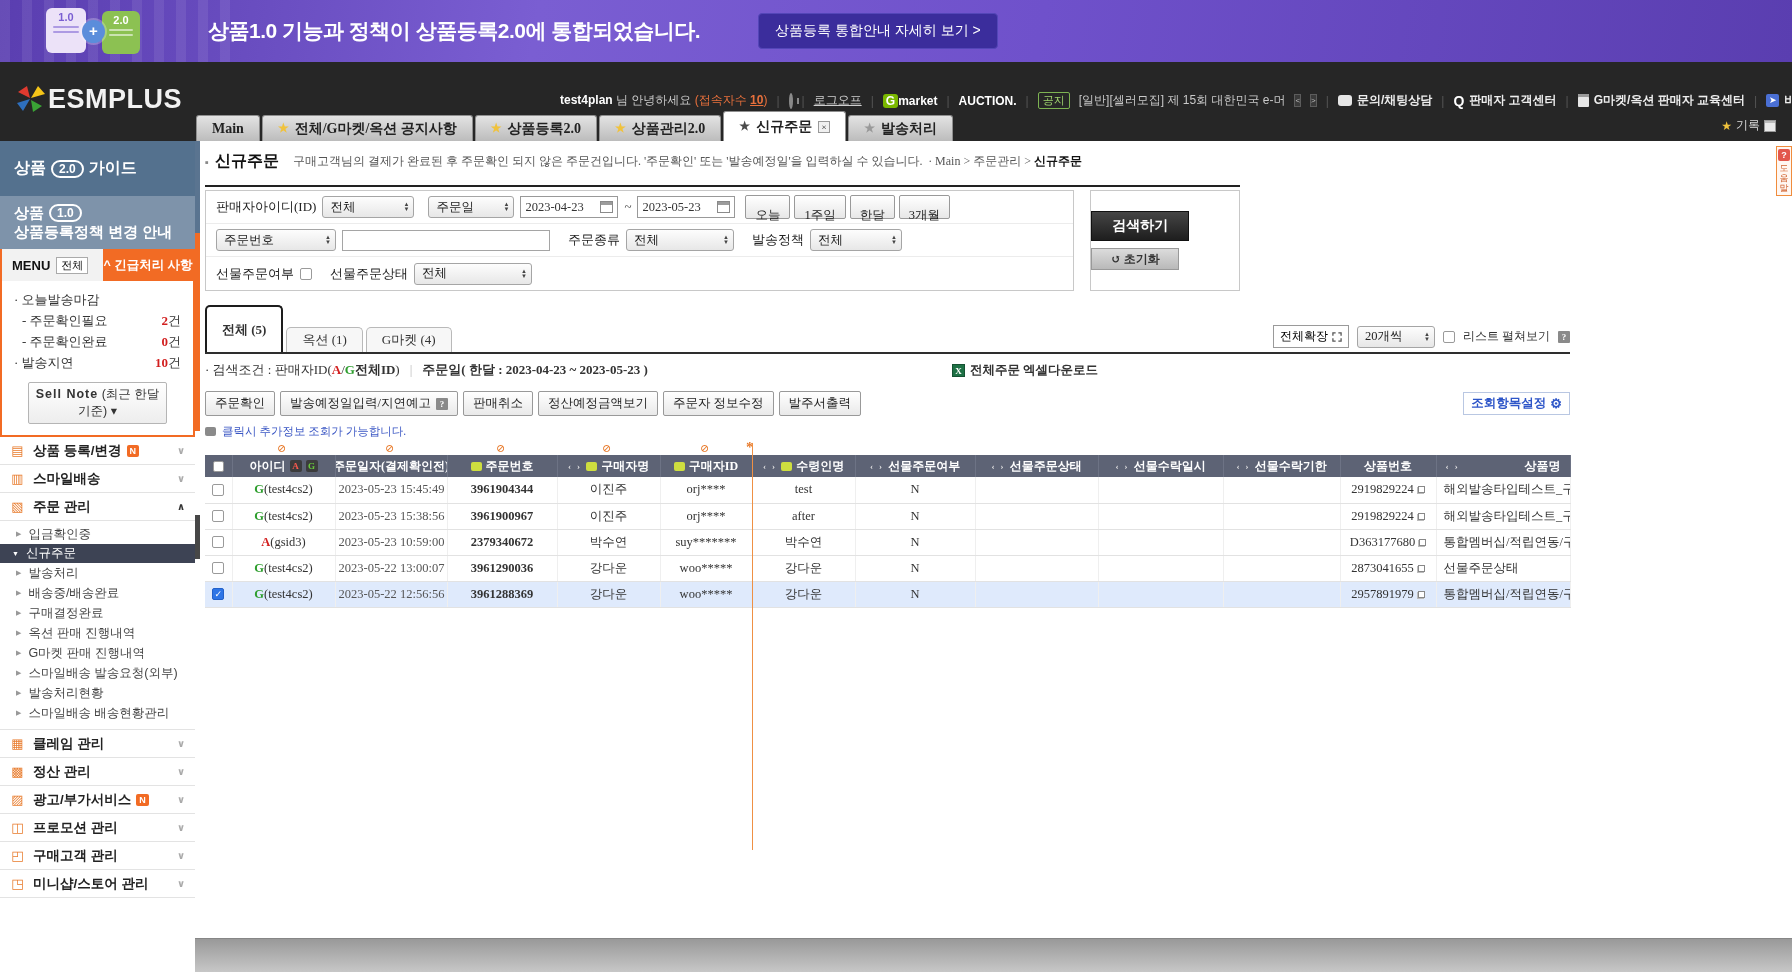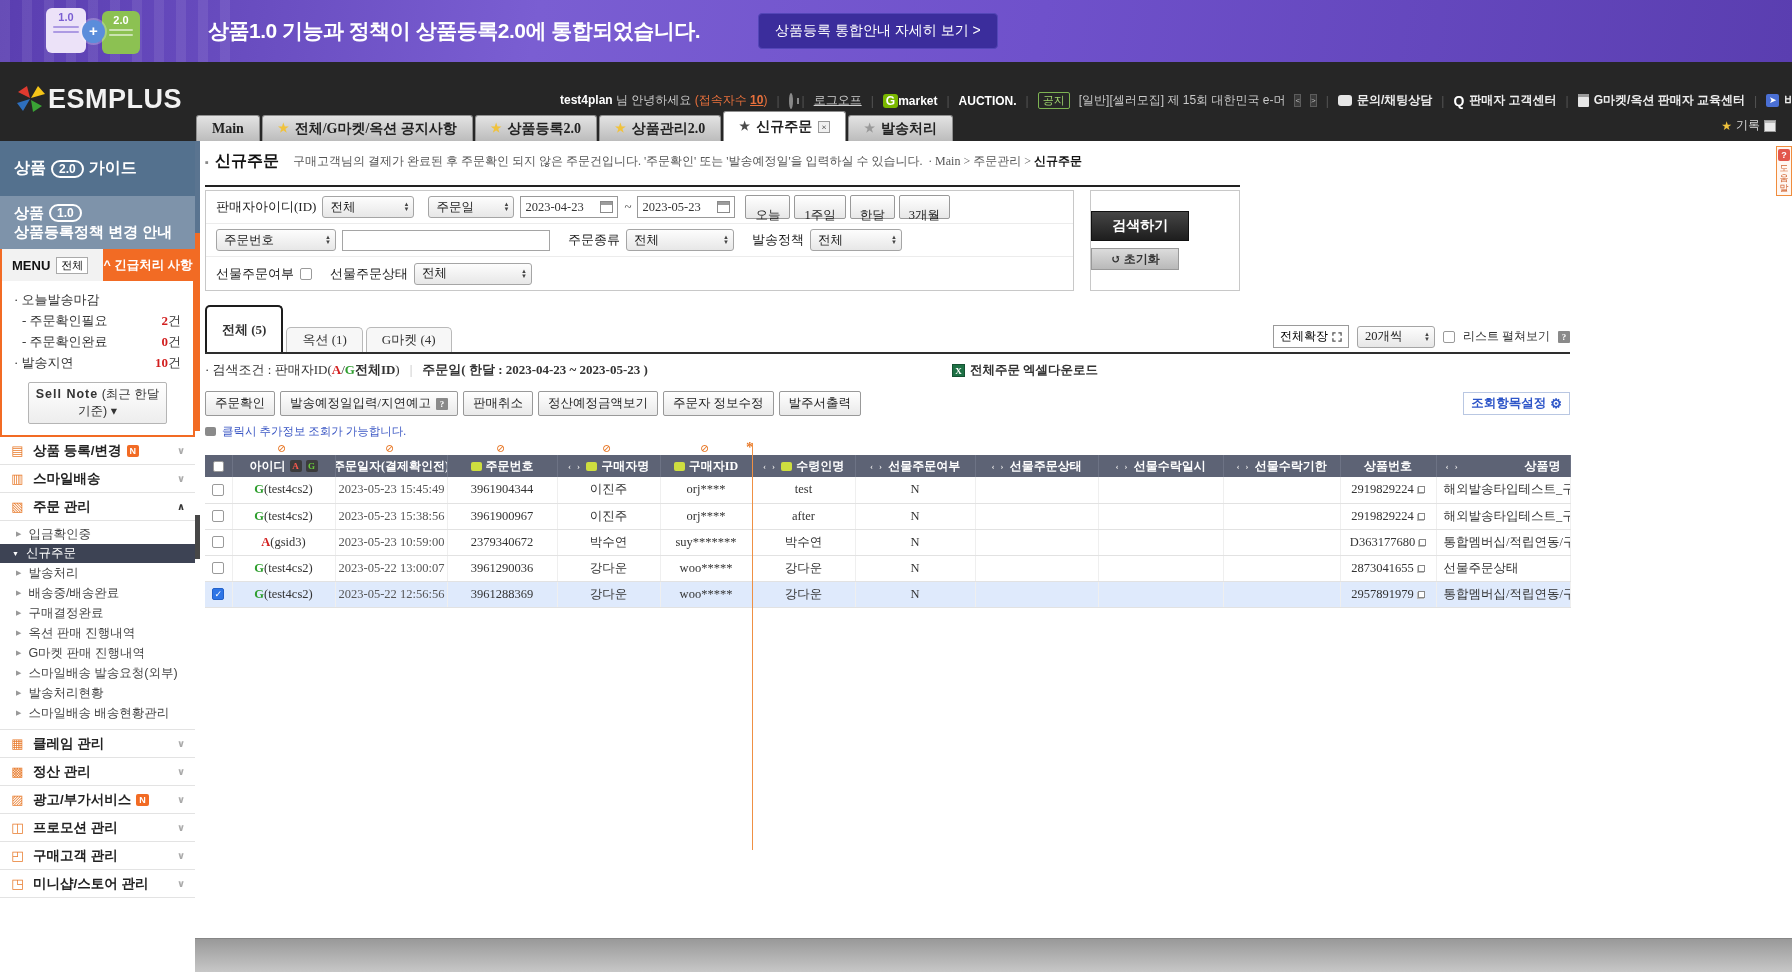--- a/index.html
+++ b/index.html
@@ -144,21 +144,21 @@
   .hcb{width:11px;height:11px;background:#fff;border:1px solid #999;border-radius:2px;display:inline-block;cursor:pointer}
   .hbadge{width:12px;height:12px;background:#3c3c3c;border-radius:2px;font-size:9px;line-height:12px;text-align:center;display:inline-block;font-weight:bold}
   .hbadge.a{color:#ff5a4e}.hbadge.g{color:#67c93c}
   td{height:26px;border-bottom:1px solid #e2e2e2;border-right:1px solid #efefef;text-align:center;color:#333;padding:0 3px;white-space:nowrap;overflow:hidden;background:#fff}
   tr.sel td{background:#dfeafc}
   .cb{width:12px;height:12px;border:1px solid #9a9a9a;background:#fff;border-radius:2px;margin:0 auto;cursor:pointer;font-size:9px;line-height:11px;color:#fff;text-align:center}
   .cb.checked{background:#2e75e6;border-color:#2361c9}
   .ma{color:#d21f1f;font-weight:bold}
   .mg{color:#2e9e2e;font-weight:bold}
   .dim{color:#555}
-  .onum{font-weight:normal}
+  .onum{font-weight:bold}
   .pop{width:7px;height:7px;border:1px solid #888;display:inline-block;margin-left:4px;background:#fff;box-shadow:-1px 1px 0 #bbb;cursor:pointer}
   td.pname{text-align:left;padding-left:7px}
 
   .footer{position:absolute;left:195px;right:0;bottom:0;height:34px;background:linear-gradient(#999,#c7c7c7);border-top:1px solid #868686}
   .helptab{position:absolute;right:0;top:5px;width:16px;border:1px solid #f08c3c;background:#fff7f2;display:flex;flex-direction:column;align-items:center;padding:2px 0;gap:2px;z-index:20;cursor:pointer}
   .helptab .q{width:12px;height:12px;background:#e2574c;color:#fff;font-size:9px;line-height:12px;text-align:center;border-radius:2px;font-weight:bold}
   .helptab .vl{font-size:9px;color:#d0622f;line-height:10px}
 </style>
 </head>
 <body>

